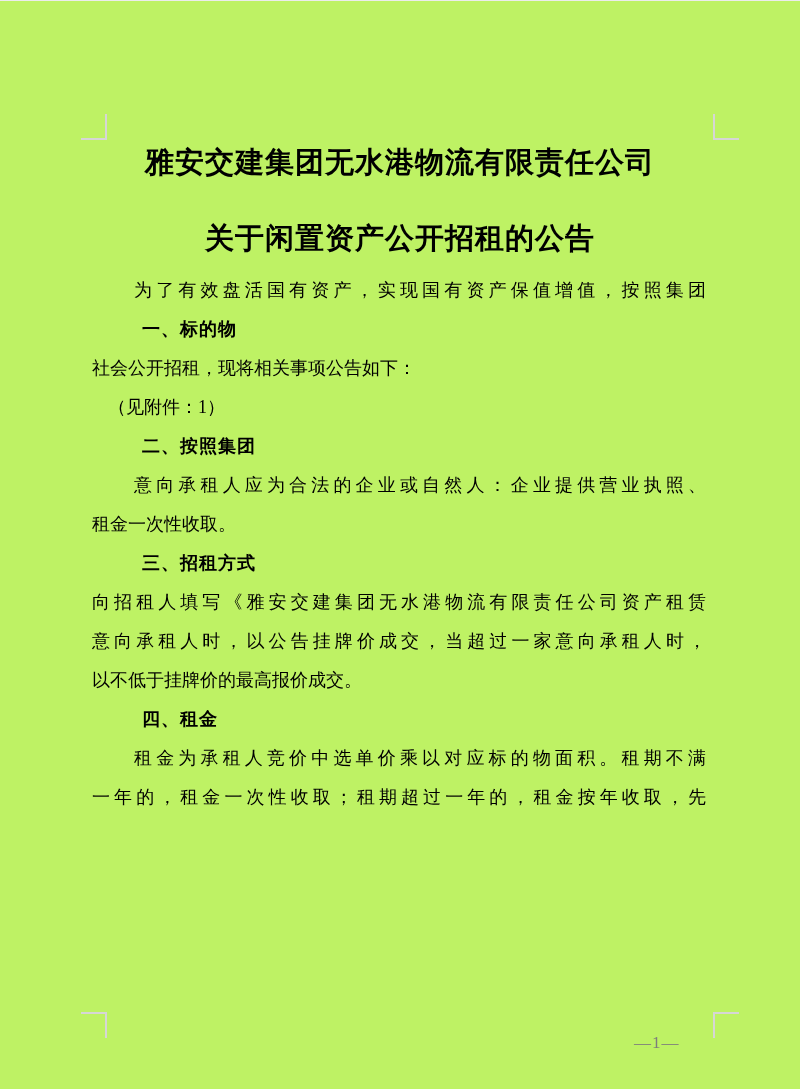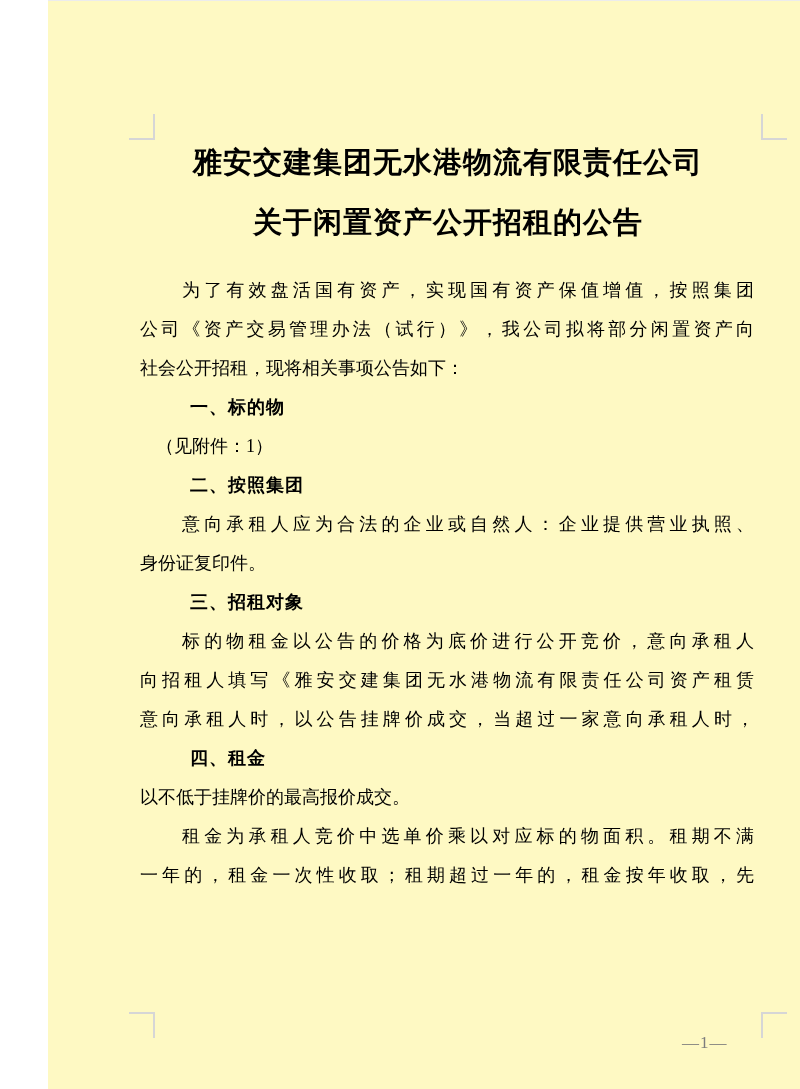--- a/index.html
+++ b/index.html
@@ -11,22 +11,21 @@
     width: 800px;
     height: 1089px;
     position: relative;
     overflow: hidden;
     font-family: "Liberation Serif", "DejaVu Serif", serif;
     color: #000000;
   }
   .page {
     position: absolute;
     inset: 0;
-    background: #fef9c3;
-    margin-left: 48px;
+    background: #bef264;
   }
   .page-top-edge {
     position: absolute;
     top: 0; left: 0;
     width: 800px; height: 1px;
     background: #ececec;
   }
   
   .crop {
     position: absolute;
@@ -44,21 +43,21 @@
     width: 800px;
     text-align: center;
     font-size: 29px;
     line-height: 44px;
     font-weight: 700;
     font-family: "Liberation Serif", "DejaVu Serif", serif;
     letter-spacing: 1px;
     white-space: nowrap;
   }
   .doc-title.t1 { top: 140px; }
-  .doc-title.t2 { top: 200px; }
+  .doc-title.t2 { top: 216px; }
 
   .doc-body {
     position: absolute;
     left: 92px;
     top: 271px;
     width: 614px;
   }
   .line {
     height: 39px;
     line-height: 39px;
@@ -99,31 +98,29 @@
   <div class="crop tl"></div>
   <div class="crop tr"></div>
   <div class="crop bl"></div>
   <div class="crop br"></div>
 
   <div class="doc-title t1">雅安交建集团无水港物流有限责任公司</div>
   <div class="doc-title t2">关于闲置资产公开招租的公告</div>
 
   <div class="doc-body" id="doc-body">
       <div class="line indent just">为了有效盘活国有资产，实现国有资产保值增值，按照集团</div>
-      <div class="line just">公司《资产交易管理办法（试行）》，我公司拟将部分闲置资产向</div>
+      <div class="line heading">一、标的物</div>
       <div class="line">社会公开招租，现将相关事项公告如下：</div>
-      <div class="line heading">一、标的物</div>
       <div class="line note">（见附件：1）</div>
       <div class="line heading">二、按照集团</div>
       <div class="line indent just">意向承租人应为合法的企业或自然人：企业提供营业执照、</div>
-      <div class="line">身份证复印件。</div>
-      <div class="line heading">三、招租对象</div>
-      <div class="line indent just">标的物租金以公告的价格为底价进行公开竞价，意向承租人</div>
+      <div class="line">租金一次性收取。</div>
+      <div class="line heading">三、招租方式</div>
       <div class="line just">向招租人填写《雅安交建集团无水港物流有限责任公司资产租赁</div>
       <div class="line just">意向承租人时，以公告挂牌价成交，当超过一家意向承租人时，</div>
+      <div class="line">以不低于挂牌价的最高报价成交。</div>
       <div class="line heading">四、租金</div>
-      <div class="line">以不低于挂牌价的最高报价成交。</div>
       <div class="line indent just">租金为承租人竞价中选单价乘以对应标的物面积。租期不满</div>
       <div class="line just">一年的，租金一次性收取；租期超过一年的，租金按年收取，先</div>
     </div>
 
   <div class="page-number">—1—</div>
 </div>
 
 </body></html>

